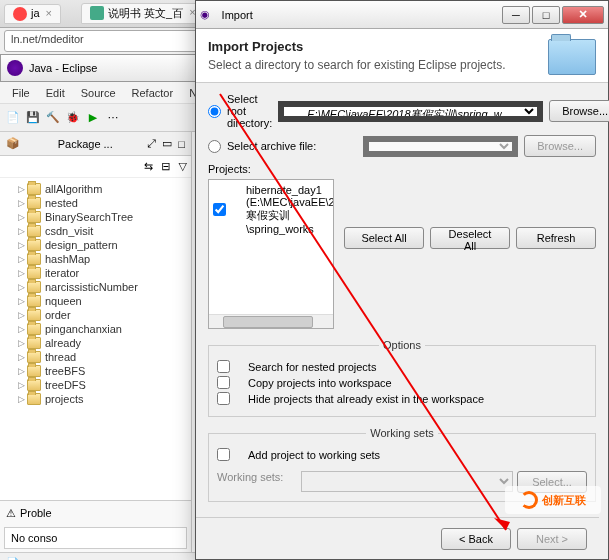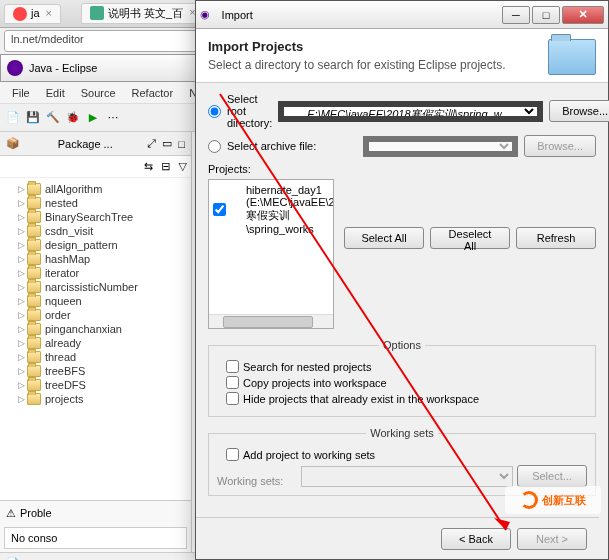--- a/index.html
+++ b/index.html
@@ -61,23 +61,23 @@
     .project-list { flex: 1; height: 150px; border: 1px solid #aaa; background: #fff; overflow: auto; padding: 2px; position: relative; }
     .project-item { display: flex; align-items: center; padding: 2px; gap: 20px; }
     .side-buttons { display: flex; flex-direction: row; gap: 6px; margin-top: 48px; }
     .side-buttons .btn { width: 80px; }
 
     .scroll-track { position: absolute; bottom: 0; left: 0; right: 0; height: 14px; background: #f0f0f0; border-top: 1px solid #ddd; }
     .scroll-thumb { position: absolute; left: 14px; top: 1px; width: 90px; height: 12px; background: #d0d0d0; border: 1px solid #aaa; border-radius: 2px; }
 
     fieldset { border: 1px solid #ccc; padding: 6px 8px 8px; margin-top: 10px; }
     legend { padding: 0 4px; color: #333; text-align: center; }
-    .check-row { display: flex; align-items: center; gap: 4px; margin: 3px 9px; }
-
-    .working-row { display: flex; align-items: flex-end; gap: 4px; margin-top: 4px; }
+    .check-row { display: flex; align-items: center; gap: 18px; margin: 3px 0; }
+
+    .working-row { display: flex; align-items: flex-start; gap: 4px; margin-top: 10px; }
     .working-row label { width: 80px; color: #888; }
     .working-row select { flex: 1; height: 21px; border: 1px solid #aaa; }
 
     .dialog-footer { position: absolute; bottom: 0; left: 0; right: 9px; height: 42px; border-top: 1px solid #ccc; background: #f0f0f0; display: flex; align-items: center; justify-content: flex-end; padding: 0 12px; gap: 6px; }
 
     .arrow-overlay { position: absolute; left: 190px; top: 84px; pointer-events: none; z-index: 100; }
 
     .watermark { position: absolute; right: 8px; bottom: 46px; width: 96px; height: 28px; background: rgba(255,255,255,0.7); border-radius: 4px; display: flex; align-items: center; justify-content: center; font-size: 12px; color: #f60; font-weight: bold; z-index: 50; }
     .wm-ring { width: 18px; height: 18px; border: 3px solid #f60; border-radius: 50%; border-left-color: transparent; margin-right: 4px; }
 

